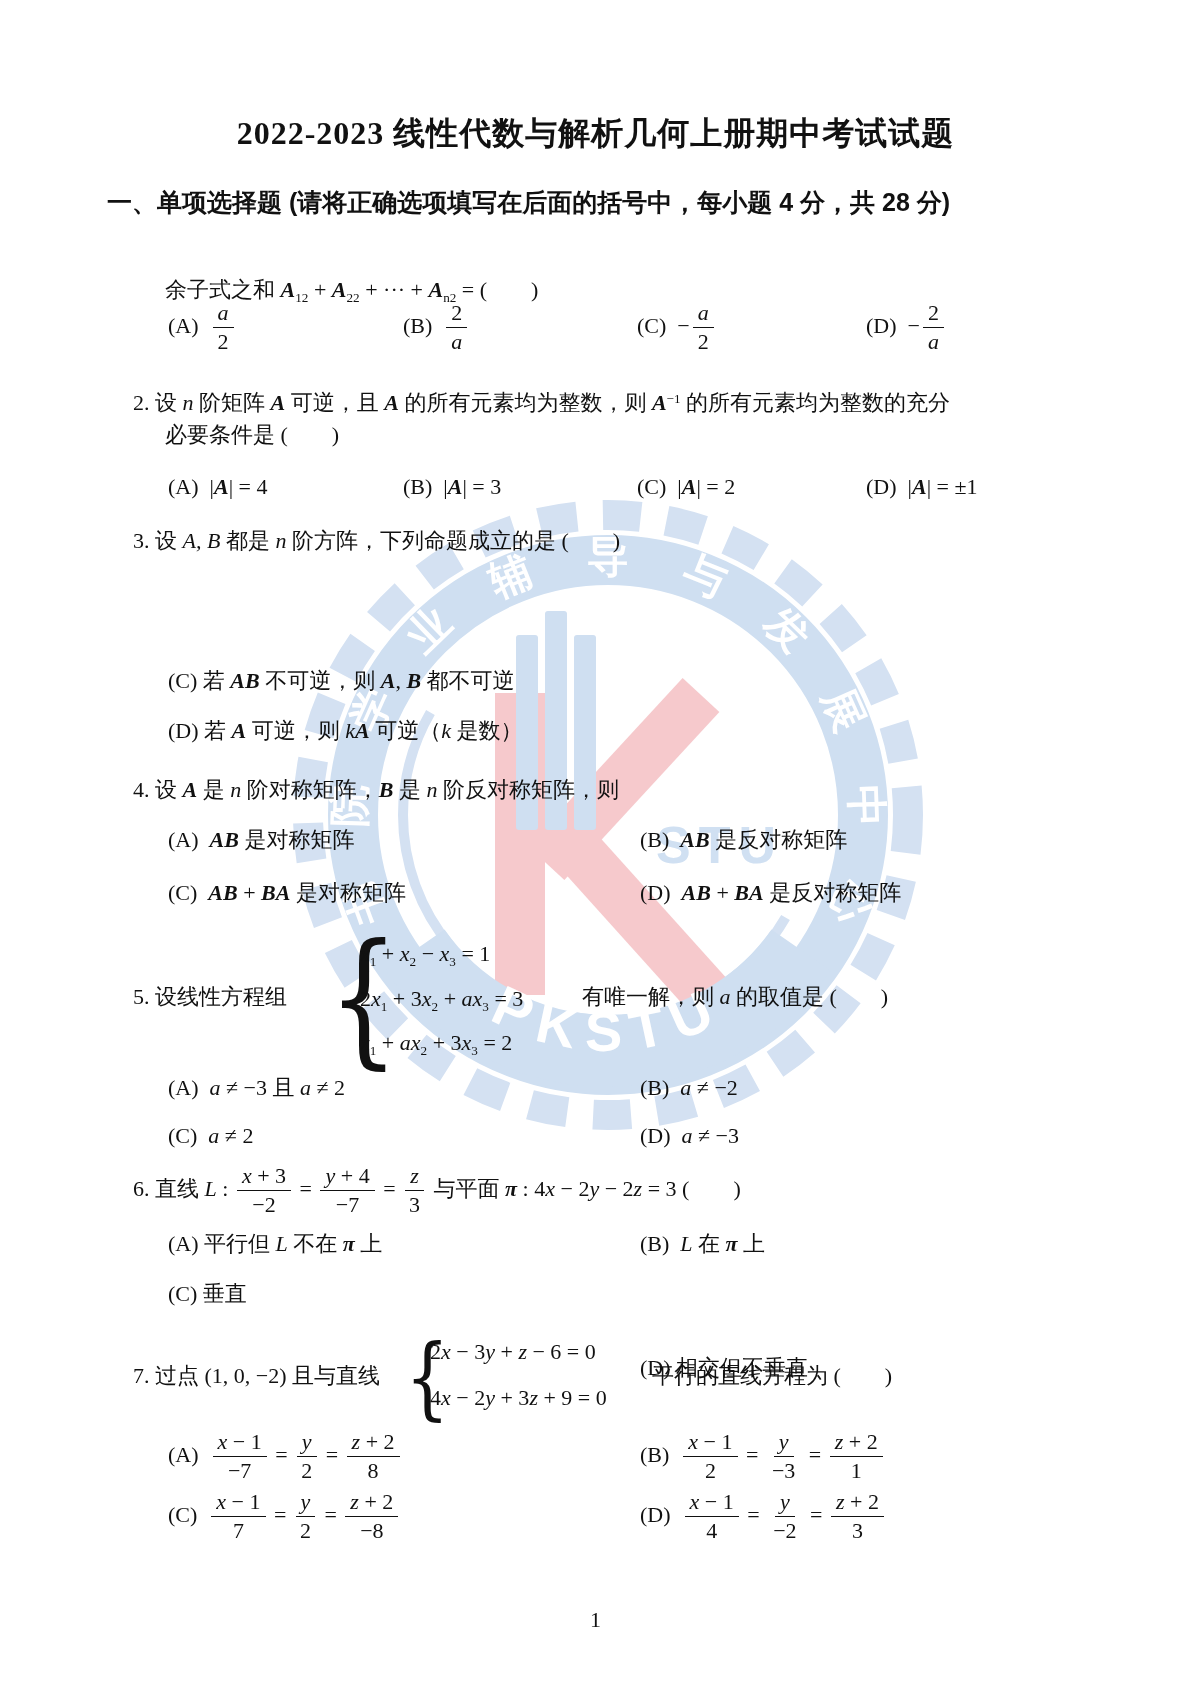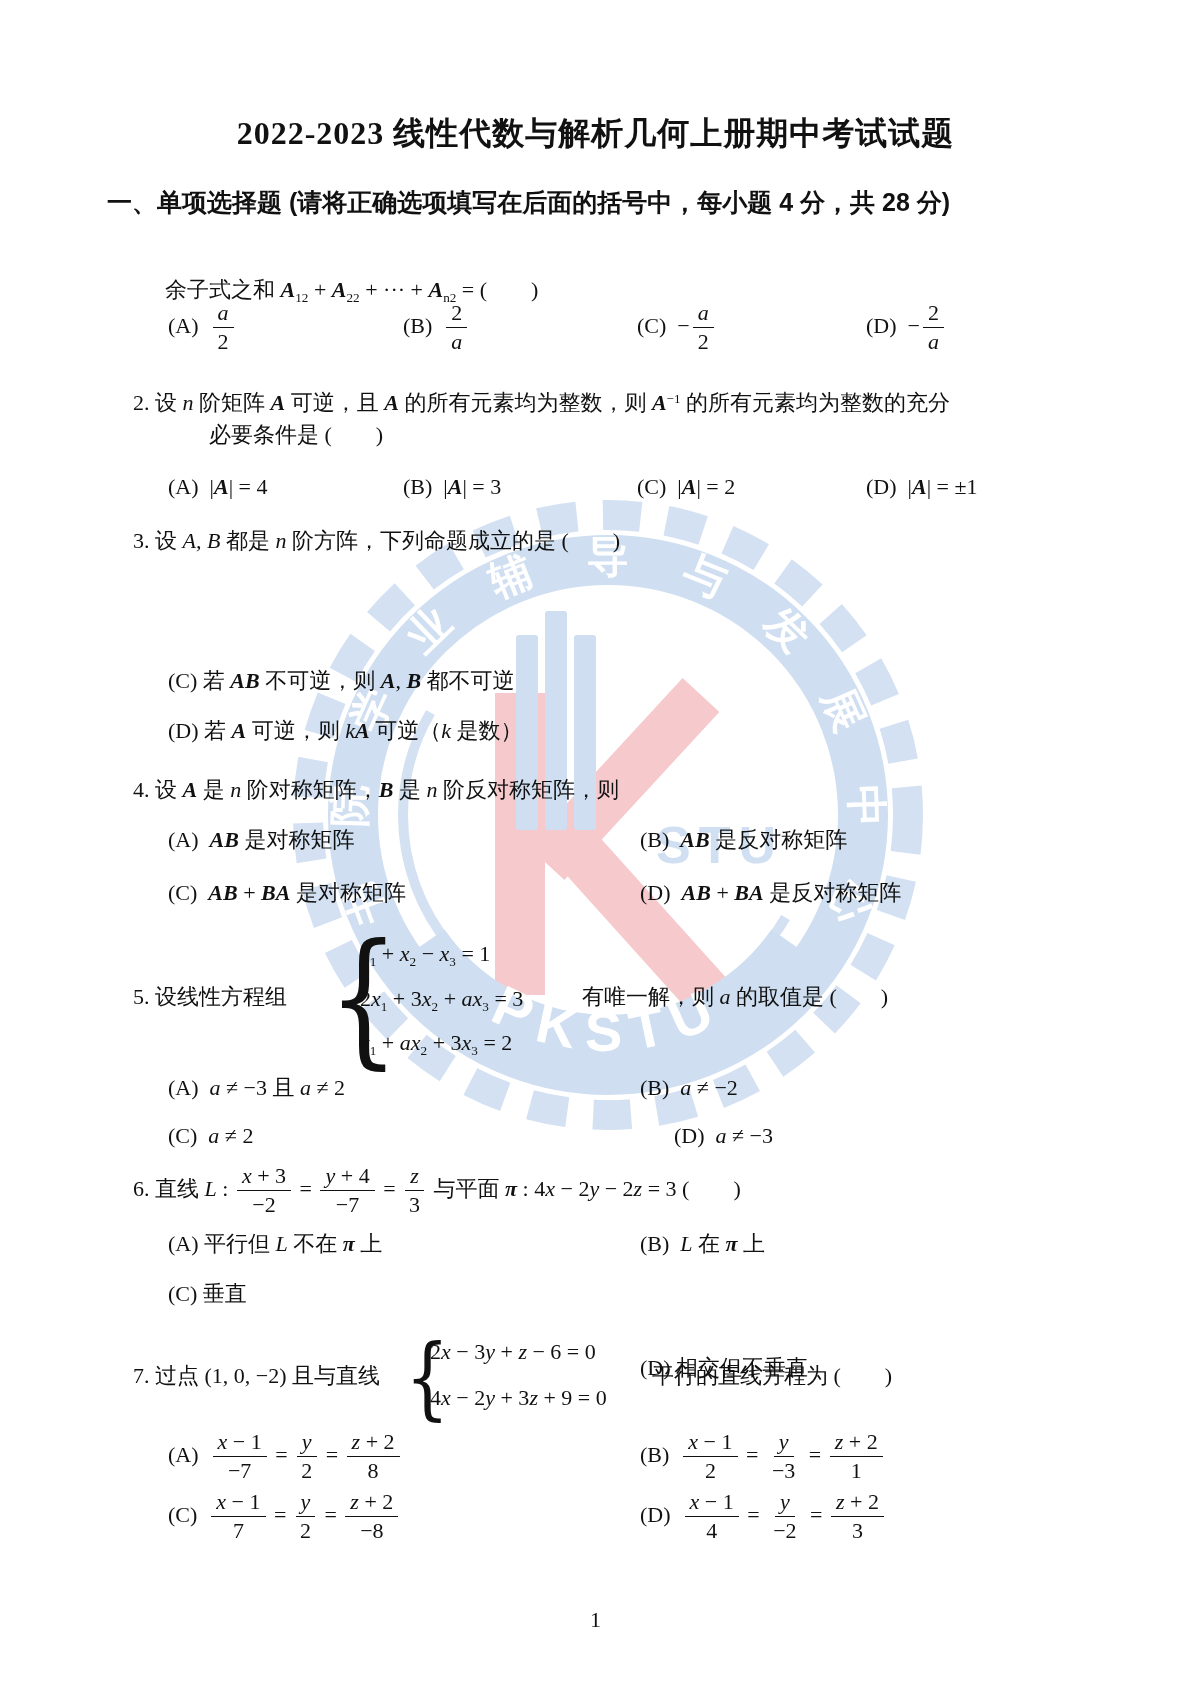--- a/index.html
+++ b/index.html
@@ -70,21 +70,21 @@
     <div class="title">2022-2023 线性代数与解析几何上册期中考试试题</div>
     <div class="section">一、单项选择题 (请将正确选项填写在后面的括号中，每小题 4 分，共 28 分)</div>
 
     <div class="line" style="left:165px;top:275px;text-align:right;"><span>余子式之和 </span><span class="rs-b">A</span><span class="rs-sub">12</span><span> + </span><span class="rs-b">A</span><span class="rs-sub">22</span><span> + ··· + </span><span class="rs-b">A</span><span class="rs-sub">n2</span><span> = (        )</span></div>
     <div class="line" style="left:168px;top:300px;"><span>(A)  </span><span class="frac"><span class="num"><span class="rs-i">a</span></span><span class="den"><span>2</span></span></span></div>
     <div class="line" style="left:403px;top:300px;"><span>(B)  </span><span class="frac"><span class="num"><span>2</span></span><span class="den"><span class="rs-i">a</span></span></span></div>
     <div class="line" style="left:637px;top:300px;"><span>(C)  −</span><span class="frac"><span class="num"><span class="rs-i">a</span></span><span class="den"><span>2</span></span></span></div>
     <div class="line" style="left:866px;top:300px;"><span>(D)  −</span><span class="frac"><span class="num"><span>2</span></span><span class="den"><span class="rs-i">a</span></span></span></div>
 
     <div class="line" style="left:133px;top:384px;"><span>2. 设 </span><span class="rs-i">n</span><span> 阶矩阵 </span><span class="rs-b">A</span><span> 可逆，且 </span><span class="rs-b">A</span><span> 的所有元素均为整数，则 </span><span class="rs-b">A</span><span class="rs-sup">−1</span><span> 的所有元素均为整数的充分</span></div>
-    <div class="line" style="left:165px;top:420px;margin-left:44px;"><span>必要条件是 (        )</span></div>
+    <div class="line" style="left:165px;top:420px;"><span>必要条件是 (        )</span></div>
     <div class="line" style="left:168px;top:472px;"><span>(A)  |</span><span class="rs-b">A</span><span>| = 4</span></div>
     <div class="line" style="left:403px;top:472px;"><span>(B)  |</span><span class="rs-b">A</span><span>| = 3</span></div>
     <div class="line" style="left:637px;top:472px;"><span>(C)  |</span><span class="rs-b">A</span><span>| = 2</span></div>
     <div class="line" style="left:866px;top:472px;"><span>(D)  |</span><span class="rs-b">A</span><span>| = ±1</span></div>
 
     <div class="line" style="left:133px;top:526px;"><span>3. 设 </span><span class="rs-i">A, B</span><span> 都是 </span><span class="rs-i">n</span><span> 阶方阵，下列命题成立的是 (        )</span></div>
     <div class="line" style="left:168px;top:666px;"><span>(C) 若 </span><span class="rs-b">AB</span><span> 不可逆，则 </span><span class="rs-b">A</span><span>, </span><span class="rs-b">B</span><span> 都不可逆</span></div>
     <div class="line" style="left:168px;top:716px;"><span>(D) 若 </span><span class="rs-b">A</span><span> 可逆，则 </span><span class="rs-i">k</span><span class="rs-b">A</span><span> 可逆（</span><span class="rs-i">k</span><span> 是数）</span></div>
 
     <div class="line" style="left:133px;top:775px;"><span>4. 设 </span><span class="rs-b">A</span><span> 是 </span><span class="rs-i">n</span><span> 阶对称矩阵，</span><span class="rs-b">B</span><span> 是 </span><span class="rs-i">n</span><span> 阶反对称矩阵，则</span></div>
@@ -97,21 +97,21 @@
     <div class="brace brace-q5" style="left:328px;top:922px;height:150px;">
         <span>{</span>
       </div>
     <div class="line" style="left:360px;top:939px;"><span class="rs-i">x</span><span class="rs-sub">1</span><span> + </span><span class="rs-i">x</span><span class="rs-sub">2</span><span> − </span><span class="rs-i">x</span><span class="rs-sub">3</span><span> = 1</span></div>
     <div class="line" style="left:360px;top:984px;"><span>2</span><span class="rs-i">x</span><span class="rs-sub">1</span><span> + 3</span><span class="rs-i">x</span><span class="rs-sub">2</span><span> + </span><span class="rs-i">a</span><span class="rs-i">x</span><span class="rs-sub">3</span><span> = 3</span></div>
     <div class="line" style="left:360px;top:1028px;"><span class="rs-i">x</span><span class="rs-sub">1</span><span> + </span><span class="rs-i">a</span><span class="rs-i">x</span><span class="rs-sub">2</span><span> + 3</span><span class="rs-i">x</span><span class="rs-sub">3</span><span> = 2</span></div>
     <div class="line" style="left:582px;top:982px;"><span>有唯一解，则 </span><span class="rs-i">a</span><span> 的取值是 (        )</span></div>
     <div class="line" style="left:168px;top:1073px;"><span>(A)  </span><span class="rs-i">a</span><span> ≠ −3 且 </span><span class="rs-i">a</span><span> ≠ 2</span></div>
     <div class="line" style="left:640px;top:1073px;"><span>(B)  </span><span class="rs-i">a</span><span> ≠ −2</span></div>
     <div class="line" style="left:168px;top:1121px;"><span>(C)  </span><span class="rs-i">a</span><span> ≠ 2</span></div>
-    <div class="line" style="left:674px;top:1121px;"><span>(D)  </span><span class="rs-i">a</span><span> ≠ −3</span></div>
+    <div class="line" style="left:640px;top:1121px;"><span>(D)  </span><span class="rs-i">a</span><span> ≠ −3</span></div>
 
     <div class="line" style="left:133px;top:1163px;"><span>6. 直线 </span><span class="rs-i">L</span><span> : </span><span class="frac"><span class="num"><span class="rs-i">x</span><span> + 3</span></span><span class="den"><span>−2</span></span></span><span> = </span><span class="frac"><span class="num"><span class="rs-i">y</span><span> + 4</span></span><span class="den"><span>−7</span></span></span><span> = </span><span class="frac"><span class="num"><span class="rs-i">z</span></span><span class="den"><span>3</span></span></span><span> 与平面 </span><span class="rs-b">π</span><span> : 4</span><span class="rs-i">x</span><span> − 2</span><span class="rs-i">y</span><span> − 2</span><span class="rs-i">z</span><span> = 3 (        )</span></div>
     <div class="line" style="left:168px;top:1229px;"><span>(A) 平行但 </span><span class="rs-i">L</span><span> 不在 </span><span class="rs-b">π</span><span> 上</span></div>
     <div class="line" style="left:640px;top:1229px;"><span>(B)  </span><span class="rs-i">L</span><span> 在 </span><span class="rs-b">π</span><span> 上</span></div>
     <div class="line" style="left:168px;top:1279px;"><span>(C) 垂直</span></div>
     <div class="line" style="left:640px;top:1353px;"><span>(D) 相交但不垂直</span></div>
 
     <div class="line" style="left:133px;top:1361px;"><span>7. 过点 (1, 0, −2) 且与直线</span></div>
     <div class="brace brace-q7" style="left:405px;top:1330px;height:94px;">
         <span>{</span>

